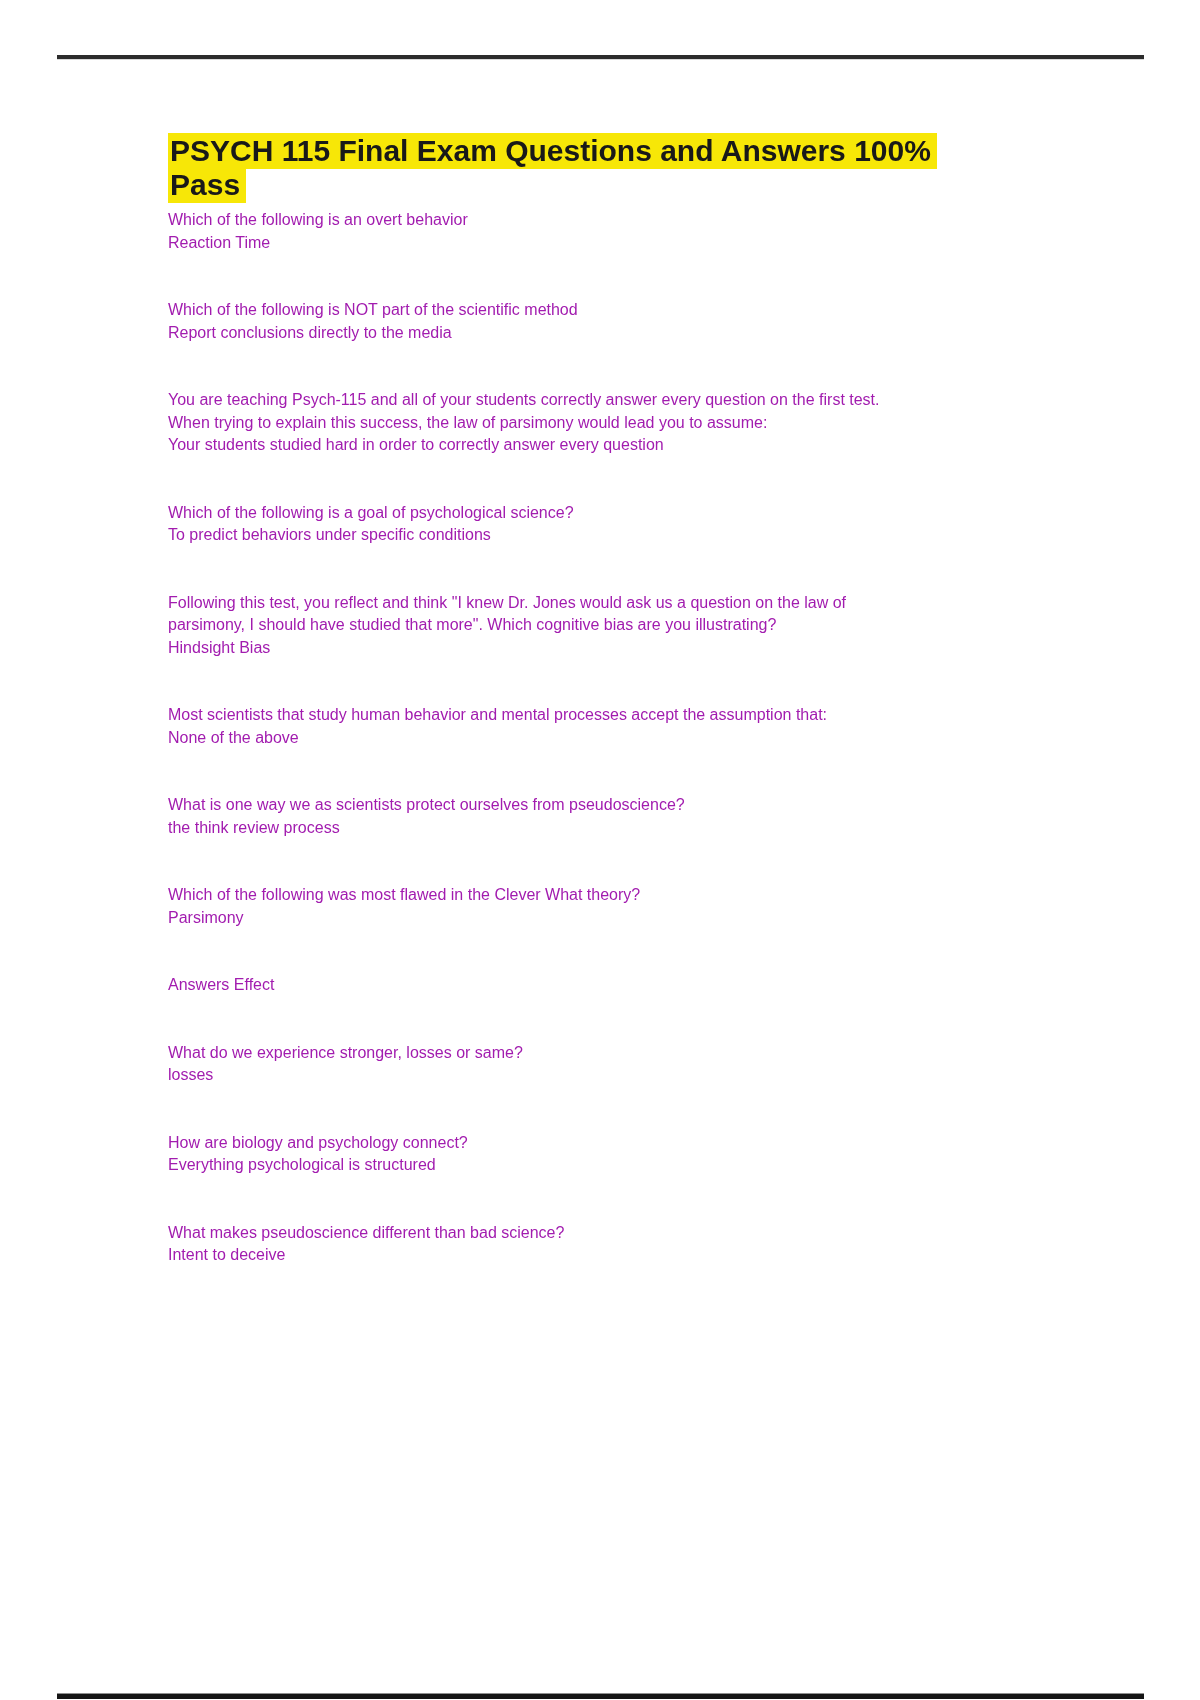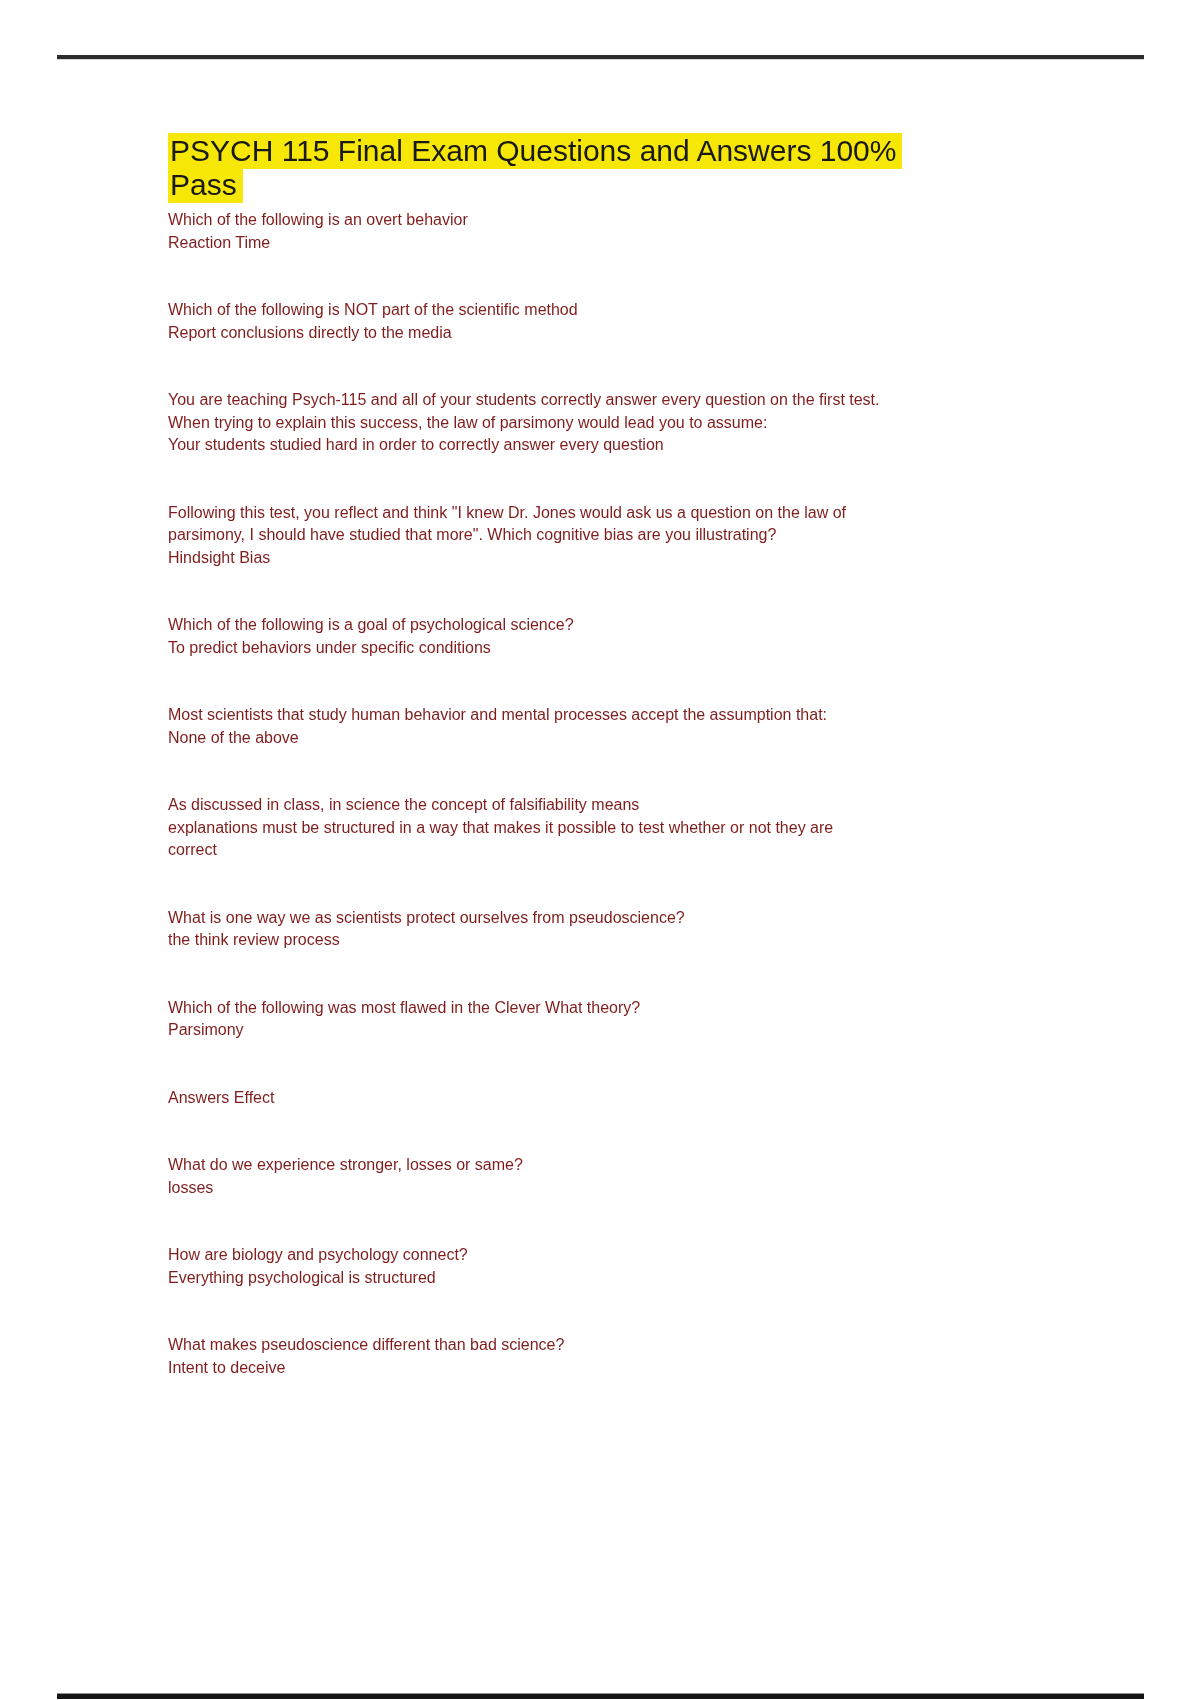--- a/index.html
+++ b/index.html
@@ -37,36 +37,36 @@
   .content {
     position: absolute;
     left: 168px;
     top: 134px;
     width: 965px;
   }
   .doc-title {
     margin: 0 0 7px 0;
     font-size: 30px;
     line-height: 34px;
-    font-weight: normal;
+    font-weight: bold;
     color: #191919;
     letter-spacing: 0px;
   }
   .title-highlight {
     background: #f7e707;
     white-space: pre-line;
     padding: 1px 6px 2px 2px;
     box-decoration-break: clone;
     -webkit-box-decoration-break: clone;
   }
   .qa-item {
     margin: 0 0 45px 0;
     font-size: 16px;
     line-height: 22.5px;
-    color: #7f1d1d;
+    color: #a21caf;
   }
   .question-text, .answer-text {
     white-space: pre-line;
   }
 </style>
 </head>
 <body>
 
 <div class="page">
 
@@ -89,40 +89,35 @@
         <div class="answer-text">Report conclusions directly to the media</div>
       </div>
 
       <div class="qa-item">
         <div class="question-text">You are teaching Psych-115 and all of your students correctly answer every question on the first test.
 When trying to explain this success, the law of parsimony would lead you to assume:</div>
         <div class="answer-text">Your students studied hard in order to correctly answer every question</div>
       </div>
 
       <div class="qa-item">
+        <div class="question-text">Which of the following is a goal of psychological science?</div>
+        <div class="answer-text">To predict behaviors under specific conditions</div>
+      </div>
+
+      <div class="qa-item">
         <div class="question-text">Following this test, you reflect and think "I knew Dr. Jones would ask us a question on the law of
 parsimony, I should have studied that more". Which cognitive bias are you illustrating?</div>
         <div class="answer-text">Hindsight Bias</div>
-      </div>
-
-      <div class="qa-item">
-        <div class="question-text">Which of the following is a goal of psychological science?</div>
-        <div class="answer-text">To predict behaviors under specific conditions</div>
       </div>
 
       <div class="qa-item">
         <div class="question-text">Most scientists that study human behavior and mental processes accept the assumption that:</div>
         <div class="answer-text">None of the above</div>
       </div>
 
-      <div class="qa-item">
-        <div class="question-text">As discussed in class, in science the concept of falsifiability means</div>
-        <div class="answer-text">explanations must be structured in a way that makes it possible to test whether or not they are
-correct</div>
-      </div>
 
       <div class="qa-item">
         <div class="question-text">What is one way we as scientists protect ourselves from pseudoscience?</div>
         <div class="answer-text">the think review process</div>
       </div>
 
       <div class="qa-item">
         <div class="question-text">Which of the following was most flawed in the Clever What theory?</div>
         <div class="answer-text">Parsimony</div>
       </div>

